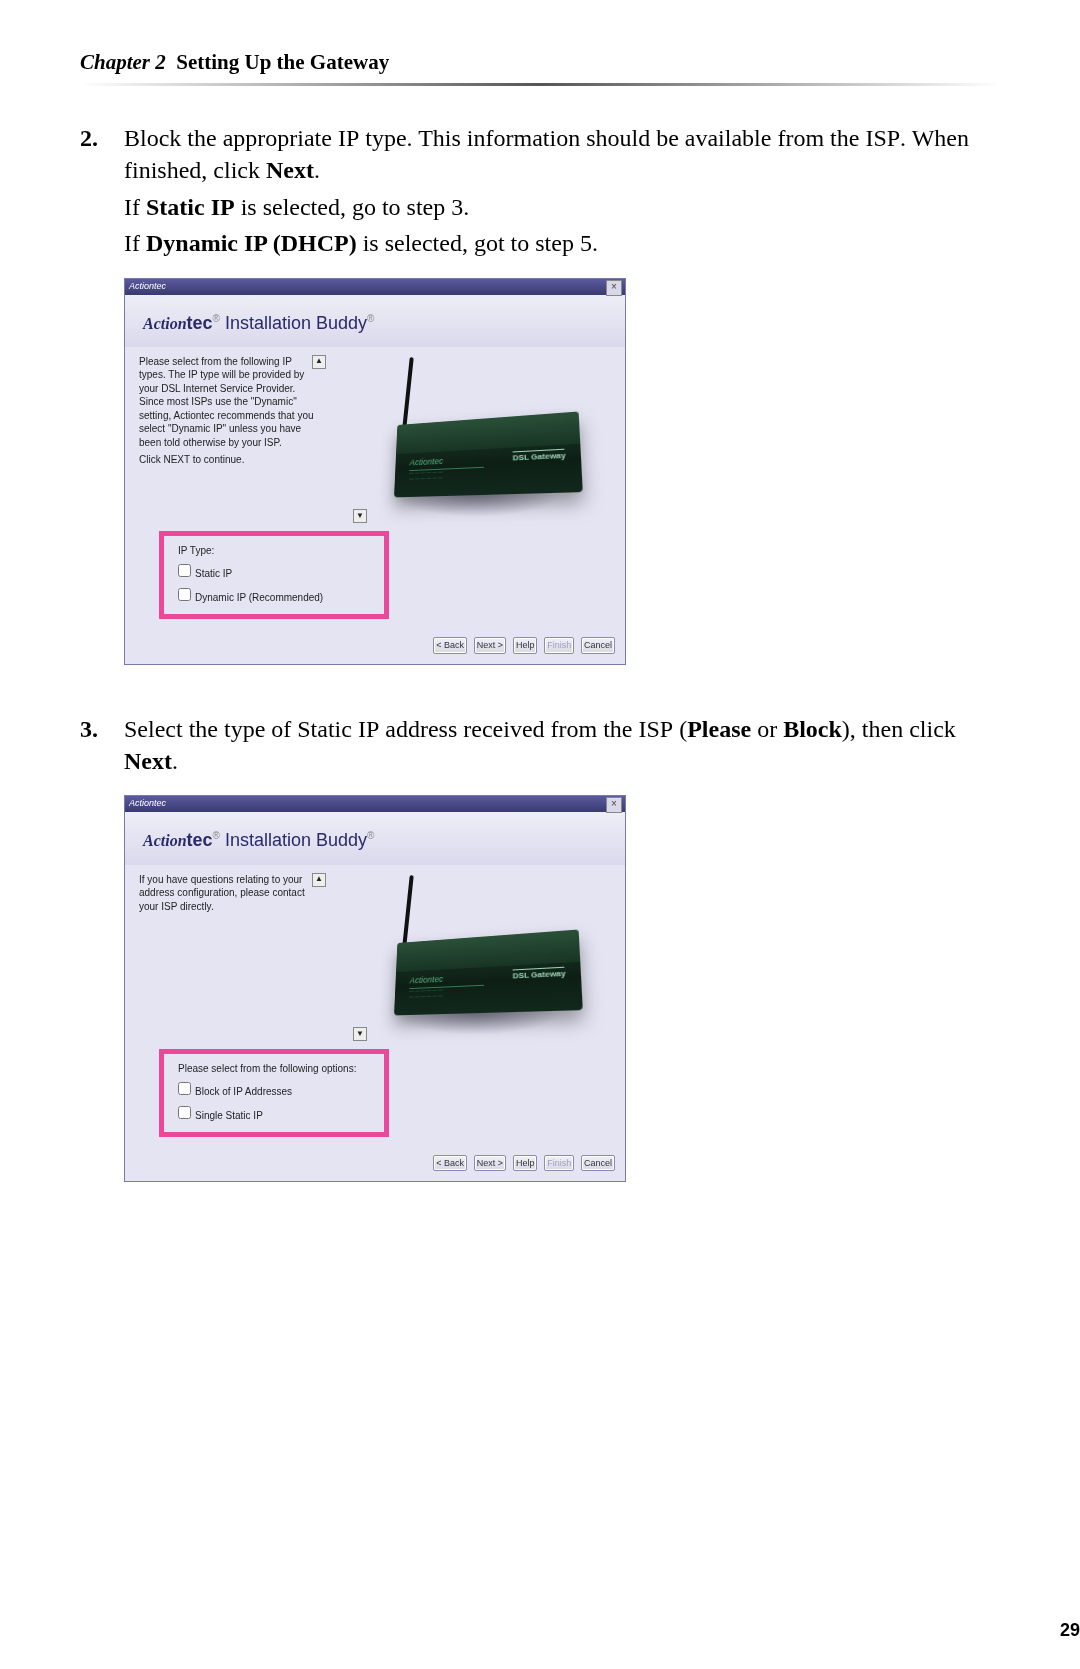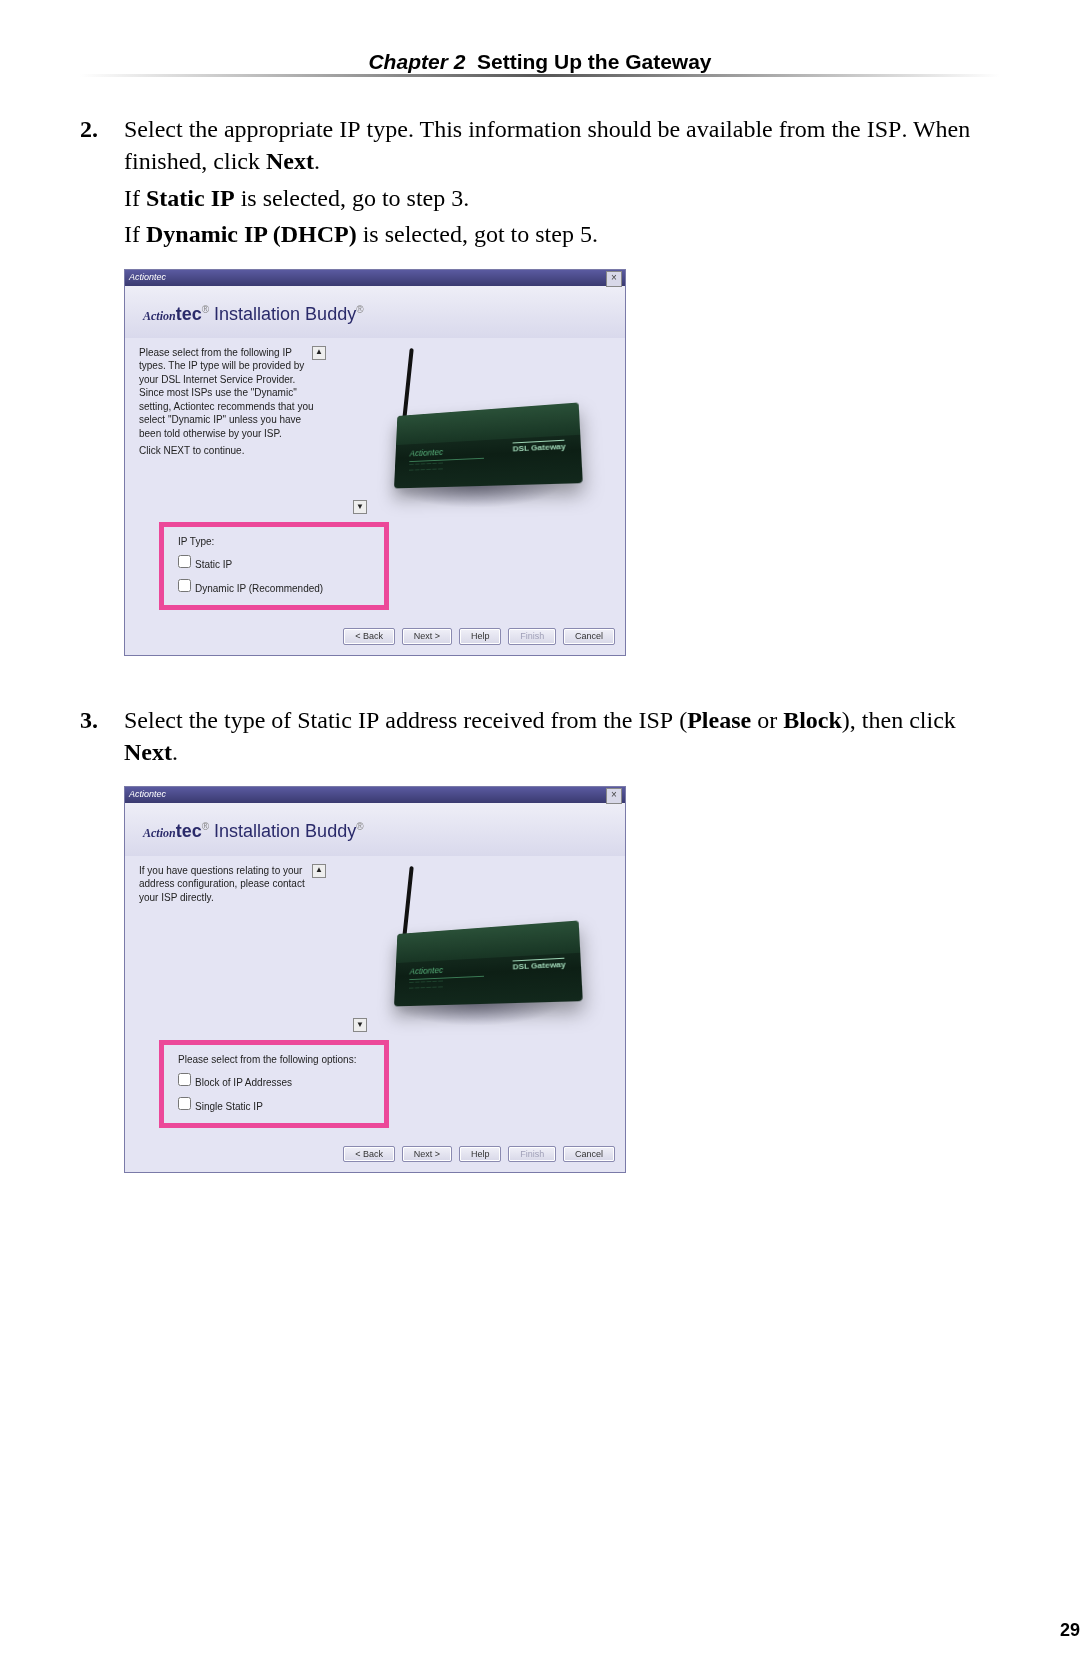--- a/index.html
+++ b/index.html
@@ -1,32 +1,32 @@
 <!DOCTYPE html>
 <html><head>
 <meta charset="utf-8">
 <style>
   html,body{margin:0;padding:0;background:#fff;font-family:Georgia,'Times New Roman',serif;color:#000;}
   .page{width:1080px;height:1669px;box-sizing:border-box;padding:50px 80px 30px 80px;position:relative;}
-  .chapter-hdr{text-align:center;font-family:Liberation Sans, sans-serif;font-weight:bold;font-size:21px;}
+  .chapter-hdr{text-align:left;font-family:Liberation Serif, serif;font-weight:bold;font-size:21px;margin-bottom:8px;}
   .chapter-hdr .chap-label{font-style:italic;}
   .hr-fade{height:3px;background:linear-gradient(to right,#fff 0%,#555 50%,#fff 100%);margin-bottom:36px;}
   ol.steps{list-style:none;padding:0;margin:0;}
   ol.steps>li{display:flex;font-size:24px;line-height:1.35;margin-bottom:18px;}
   ol.steps>li .num{font-weight:bold;min-width:44px;}
   ol.steps>li .body p{margin:0 0 4px 0;}
   .smallcaps{font-variant:small-caps;}
   .dialog-wrap{display:flex;justify-content:flex-start;margin:18px 0 30px 0;}
   .dialog{width:500px;border:1px solid #7a7aa8;background:#e4e4f3;font-family:'Comic Sans MS',cursive,sans-serif;position:relative;font-size:10px;color:#222;}
   .dialog .titlebar{height:16px;background:linear-gradient(#5a5aa0,#3a3a70);position:relative;}
   .dialog .titlebar .logo-mini{position:absolute;left:4px;top:1px;font-style:italic;color:#fff;font-size:9px;}
   .dialog .closebtn{position:absolute;right:3px;top:1px;width:14px;height:14px;background:#d8d8e8;border:1px solid #888;color:#444;font-size:10px;line-height:12px;text-align:center;}
   .dialog .topbar{padding:16px 18px 12px 18px;background:linear-gradient(#eeeef7,#d9d9ec);}
   .brand{font-size:18px;color:#2a2a6a;}
-  .brand .ital{font-style:italic;font-family:Georgia,serif;font-weight:bold;font-size:12px;}
+  .brand .ital{font-style:italic;font-family:Georgia,serif;font-weight:bold;font-size:16px;}
   .brand .reg{font-size:10px;vertical-align:super;color:#888;}
   .dcontent{display:flex;padding:8px 14px 0 14px;align-items:flex-start;}
   .textcol{width:175px;position:relative;}
   .textcol p{margin:0 0 10px 0;line-height:1.35;}
   .scroll-up{position:absolute;right:-12px;top:0;width:12px;height:12px;border:1px solid #888;background:#eee;text-align:center;line-height:10px;font-size:8px;}
   .scroll-dn{position:absolute;right:-12px;bottom:-4px;width:12px;height:12px;border:1px solid #888;background:#eee;text-align:center;line-height:10px;font-size:8px;display:flex;align-items:center;justify-content:center;}
   .device{margin-left:34px;width:230px;height:170px;position:relative;}
   .shadow{position:absolute;left:40px;top:112px;width:175px;height:50px;background:radial-gradient(ellipse at center,#8a8aa0 0%,rgba(228,228,243,0) 70%);}
   .antenna{position:absolute;left:58px;top:2px;width:4px;height:72px;background:#111;border-radius:2px;transform:rotate(6deg);}
   .router{position:absolute;left:40px;top:62px;width:190px;height:78px;background:linear-gradient(#1e3a2a,#0d1f15 60%,#12281c);border-radius:4px;transform:perspective(400px) rotateX(12deg) rotateY(-14deg);box-shadow:0 10px 18px rgba(0,0,0,.35);}
@@ -34,41 +34,41 @@
   .r-logo{position:absolute;left:16px;top:36px;font-style:italic;color:#57b07a;font-size:9px;}
   .r-logo .hr{display:block;border-top:1px solid #3a7a54;width:80px;margin-top:2px;}
   .r-text{position:absolute;left:16px;top:50px;font-size:5px;color:#3a7a54;line-height:1.2;}
   .r-label{position:absolute;right:14px;top:36px;font-size:8px;color:#9fd6b6;font-weight:bold;}
   .r-label .bar{display:block;border-top:1px solid #9fd6b6;width:50px;margin-bottom:1px;}
   .fieldset{margin:6px 14px 14px 34px;border:5px solid #ec4899;padding:8px 10px 10px 10px;width:200px;}
   .fieldset .legend{margin-top:-15px;background:#e4e4f3;display:inline-block;padding:0 4px;font-size:10px;}
   .radio-row{font-size:10px;margin-top:4px;}
   .radio-row input{margin-right:4px;}
   .btnrow{text-align:right;padding:4px 10px 10px 0;}
-  .btnrow span{display:inline-block;border:1px solid #8a8ab0;background:linear-gradient(#f0f0f8,#d8d8e8);font-size:9px;padding:1px 11px;margin-left:4px;color:#333;border-radius:2px;box-shadow:inset 0 0 0 1px #fff;}
+  .btnrow span{display:inline-block;border:1px solid #8a8ab0;background:linear-gradient(#f0f0f8,#d8d8e8);font-size:9px;padding:1px 2px;margin-left:4px;color:#333;border-radius:2px;box-shadow:inset 0 0 0 1px #fff;}
   .btnrow span.disabled{color:#a0a0b8;}
   .pagenum{position:absolute;bottom:28px;left:0;width:100%;text-align:right;font-family:Arial,Helvetica,sans-serif;font-weight:bold;font-size:18px;}
   .scroll-dn-outer{display:flex;justify-content:flex-end;margin:0 14px 0 0;position:relative;top:-6px;width:196px;margin-left:34px;}
 </style>
 </head>
 <body>
 
 <div class="page">
   <div class="chapter-hdr">
     <span class="chap-label">Chapter 2</span>&nbsp;&nbsp;<span>Setting Up the Gateway</span>
   </div>
   <div class="hr-fade"></div>
 
   <ol class="steps">
 
     <li>
       <div class="num">2.</div>
       <div class="body">
         <p>
-          <span>Select the appropriate </span><span class="smallcaps">IP</span><span> type. This information should be available from the </span><span class="smallcaps">ISP</span><span>. When finished, click </span><b>Next</b><span>.</span>
+          <span>Block the appropriate </span><span class="smallcaps">IP</span><span> type. This information should be available from the </span><span class="smallcaps">ISP</span><span>. When finished, click </span><b>Next</b><span>.</span>
         </p>
         <p>
           <span>If </span><b>Static IP</b><span> is selected, go to step 3.</span>
         </p>
         <p>
           <span>If </span><b>Dynamic IP (DHCP)</b><span> is selected, got to step 5.</span>
         </p>
 
         <div class="dialog-wrap">
           <div class="dialog">

